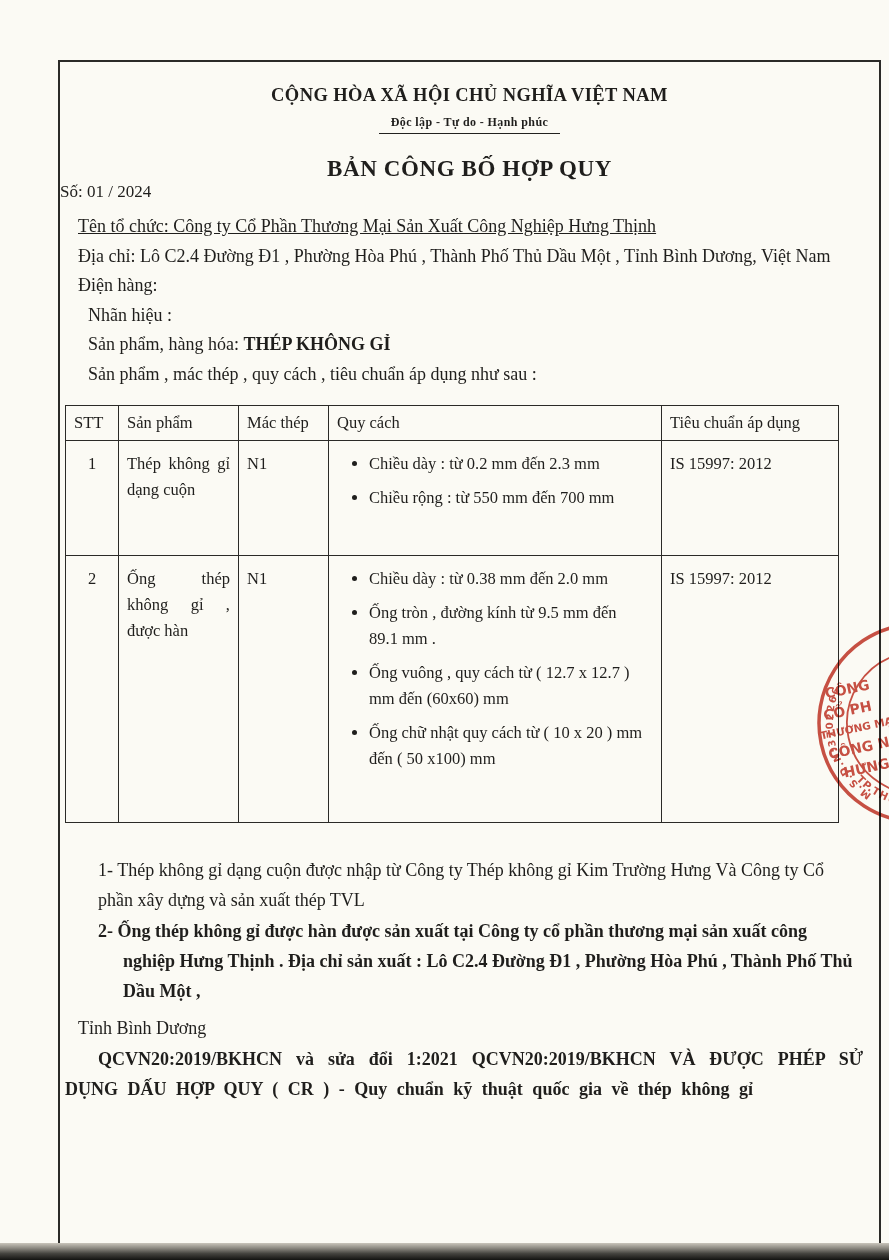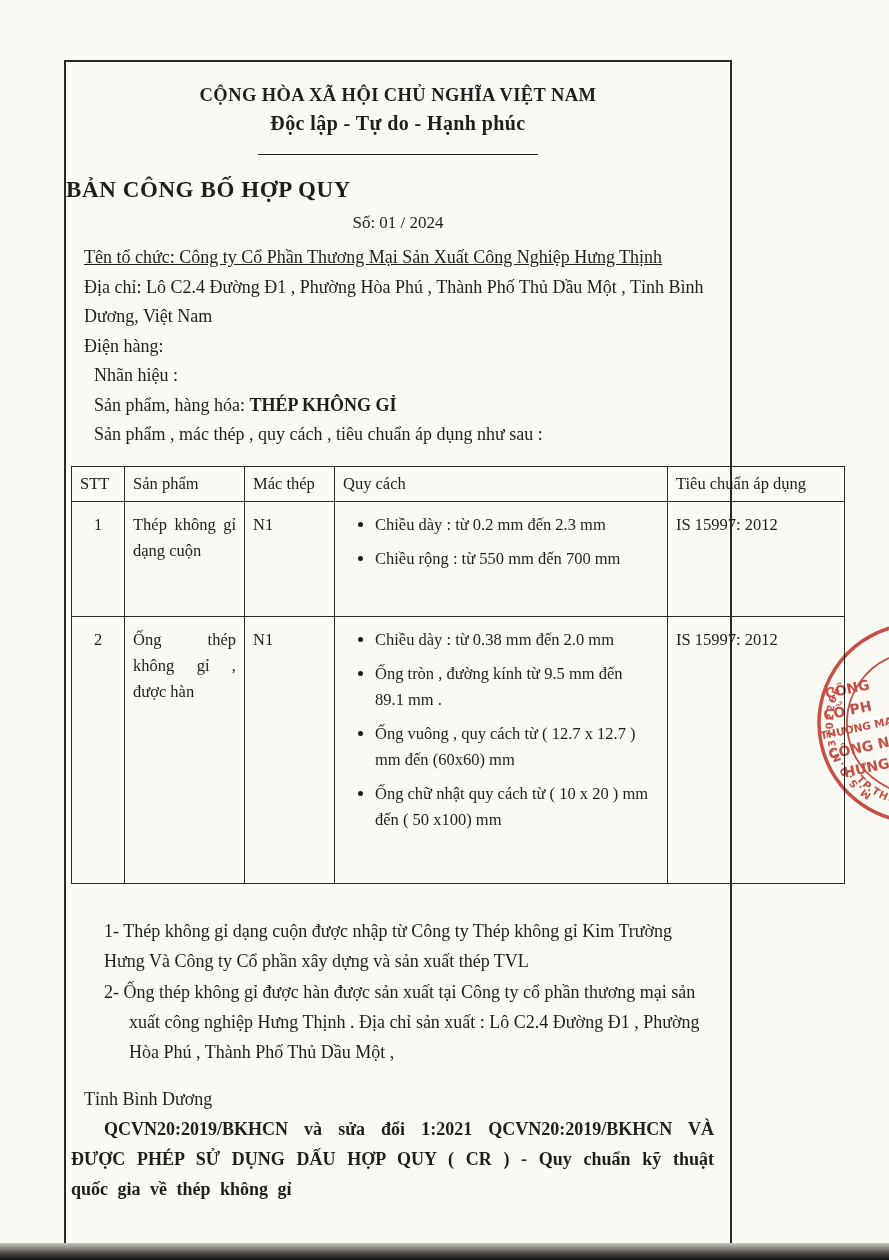--- a/index.html
+++ b/index.html
@@ -7,34 +7,34 @@
     width:889px; height:1260px;
     background:#fbfaf4;
     font-family:"Liberation Serif","DejaVu Serif",serif;
     color:#1f1e1c;
     position:relative;
     overflow:hidden;
   }
   .page { position:absolute; inset:0; overflow:hidden; }
 
   .frame {
-    position:absolute; left:64px; top:60px;
-    width:668px; height:1200px;
+    position:absolute; left:58px; top:60px;
+    width:823px; height:1200px;
     border:2px solid #2b2a27; border-bottom:none;
     box-sizing:border-box;
     background:transparent;
   }
 
   .motto1 { margin-top:23px; text-align:center; font-weight:bold; font-size:18.5px; letter-spacing:.4px; }
   .motto2-wrap { text-align:center; margin-top:6px; }
-  .motto2 { display:inline-block; font-weight:bold; font-size:20px; letter-spacing:.4px;
-            border-bottom:1.7px solid #22211f; padding:0 12px 19px; }
+  .motto2 { display:inline-block; font-weight:bold; font-size:12px; letter-spacing:.4px;
+            border-bottom:1.7px solid #22211f; padding:0 12px 3px; }
 
-  .title { text-align:left; font-weight:bold; font-size:23px; letter-spacing:.6px; margin-top:22px; }
-  .docnum { text-align:center; font-size:17px; margin-top:10px; }
+  .title { text-align:center; font-weight:bold; font-size:23px; letter-spacing:.6px; margin-top:22px; }
+  .docnum { font-size:17px; }
 
   p { margin:0; }
   .para { font-size:18px; line-height:29.5px; margin-left:18px; margin-right:22px; }
   .p-org { margin-top:10px;text-decoration:underline; }
   .indent { padding-left:10px; }
 
   table.spec-table {
     border-collapse:collapse;
     width:773px;
     margin:16px 0 0 5px;
@@ -53,22 +53,22 @@
   .td-sp { text-align:justify; padding-left:14px; padding-right:12px; }
   .td-mt { padding-left:20px; }
   .td-qc ul { margin:0; padding-left:32px; list-style-type:disc; }
   .td-qc li { margin:0 6px 8px 0; }
   .r1 td { height:94px; }
   .r2 td { height:246px; }
 
   .notes { margin-top:32px; }
   .note { font-size:18px; line-height:30px; }
   .note1 { margin:0 26px 0 38px; }
-  .note2 { margin:1px 26px 0 63px; text-indent:-25px; }
-  .province { margin-top:18px; }
+  .note2 { margin:1px 26px 0 63px; text-indent:-25px;font-weight:bold; }
+  .province { margin-top:8px; }
   .regulation {
     font-size:18px; line-height:30px;
     margin:0 16px 7px 5px;
     text-indent:33px;
     text-align:justify;
     word-spacing:5px;
     font-weight:bold;
   }
 
   .stamp {

